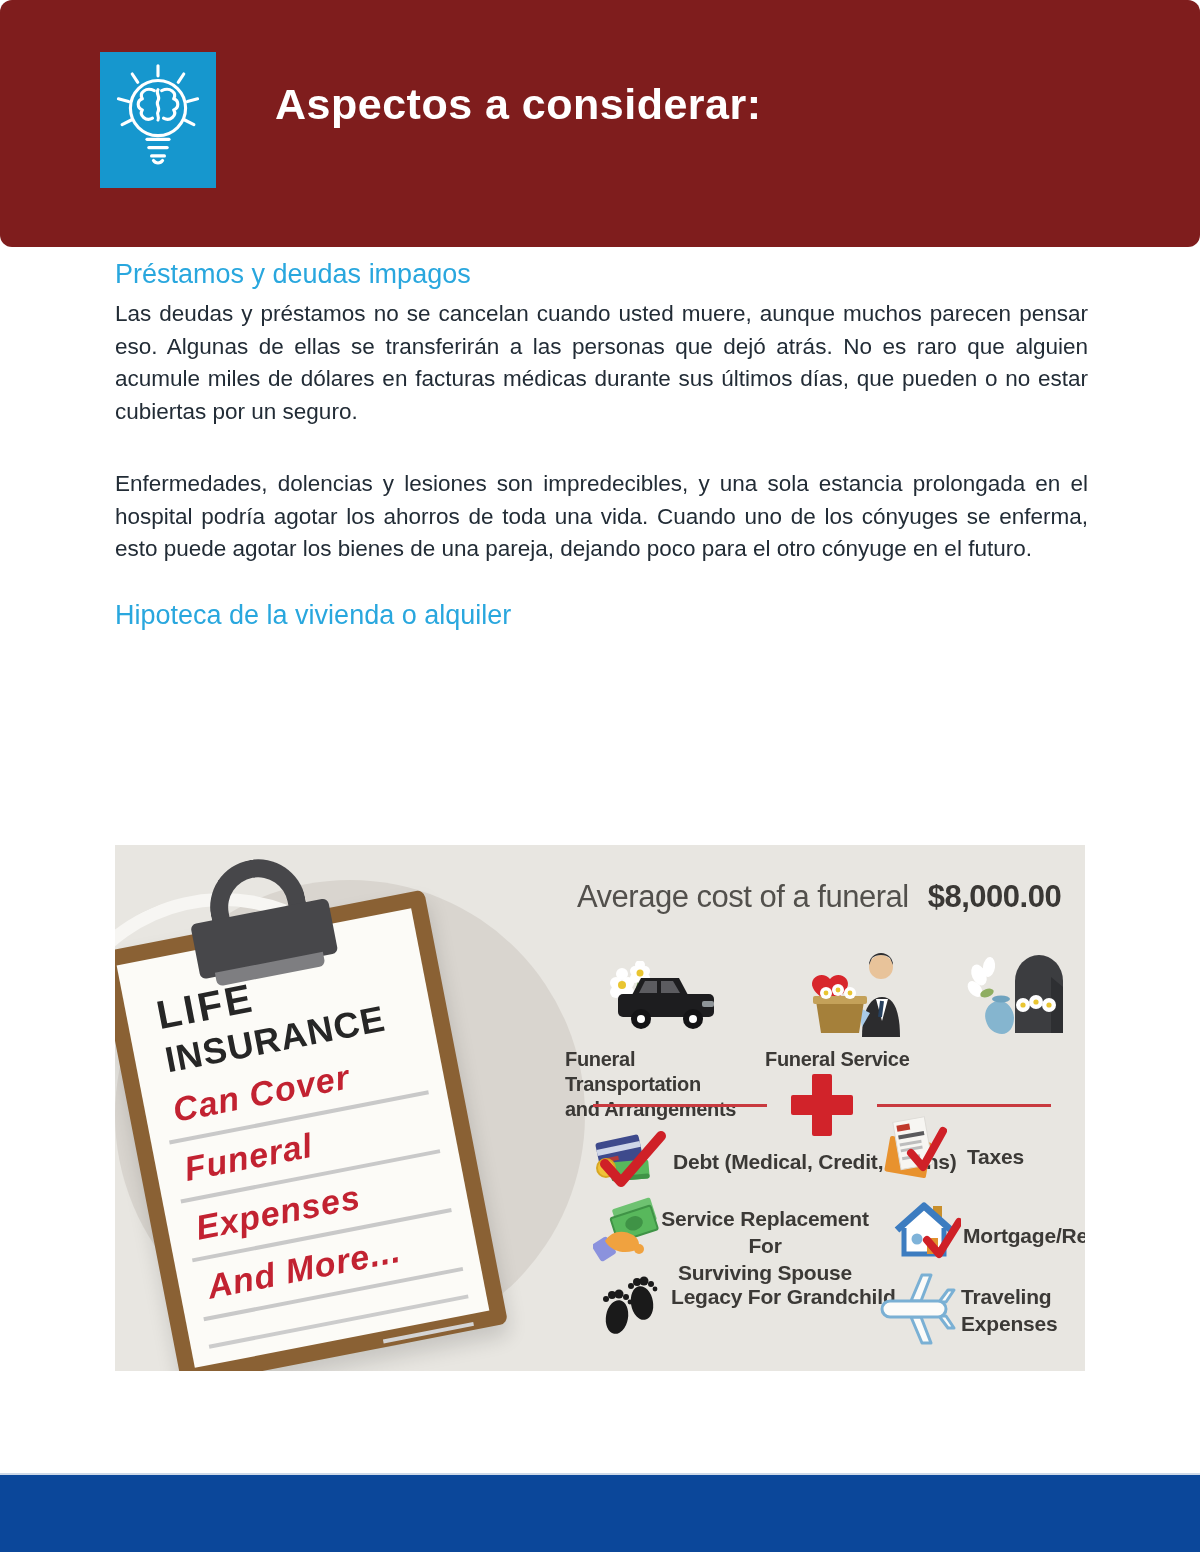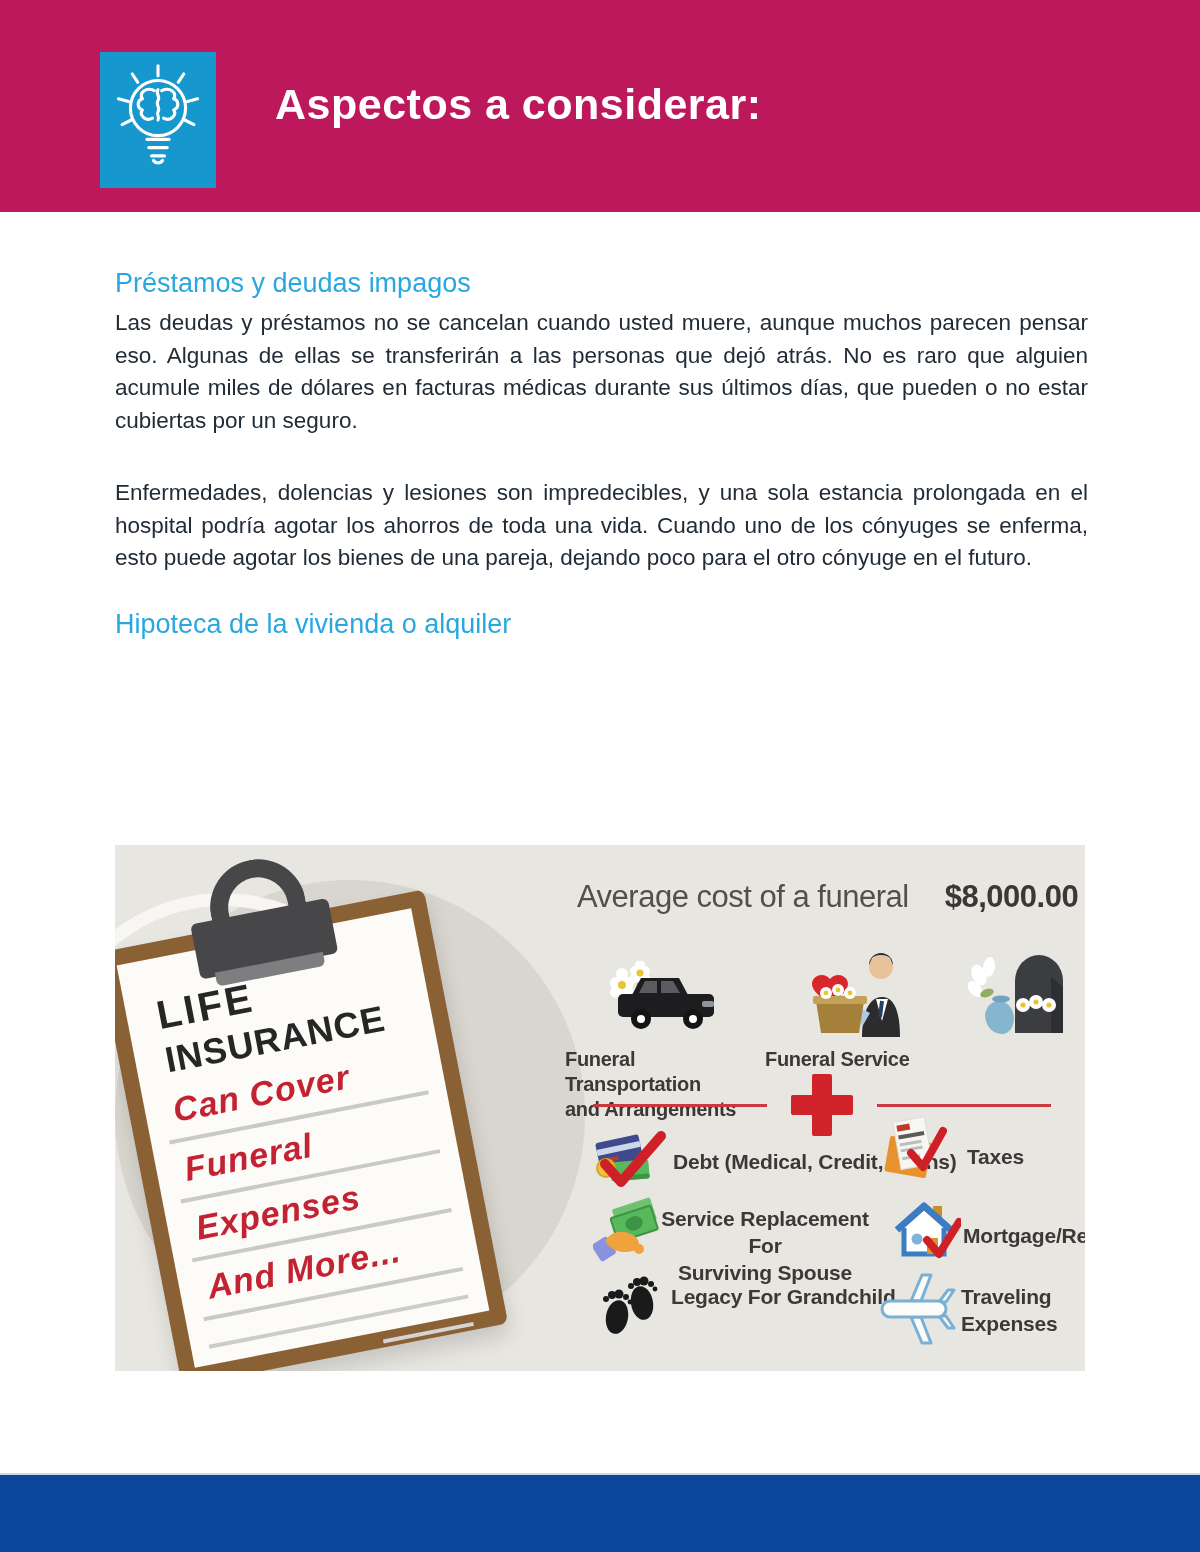--- a/index.html
+++ b/index.html
@@ -1,28 +1,28 @@
 <!DOCTYPE html>
 <html><head>
 <meta charset="utf-8">
 <style>
   html,body{margin:0;padding:0;background:#ffffff;}
   .page{position:relative;width:1200px;height:1552px;background:#ffffff;overflow:hidden;
         font-family:"Liberation Sans",sans-serif;}
 
   
-  .header-band{position:absolute;left:0;top:0;width:1200px;height:212px;background:#be185d;}
+  .header-band{position:absolute;left:0;top:0;width:1200px;height:247px;background:#7f1d1d;border-radius:12px;}
   .icon-tile{position:absolute;left:100px;top:52px;width:116px;height:136px;background:#1697ce;
              display:flex;align-items:center;justify-content:center;}
   .page-title{position:absolute;left:275px;top:80px;margin:0;color:#ffffff;font-size:43px;
               font-weight:800;letter-spacing:.5px;}
 
   
   .content{position:absolute;left:115px;top:256px;width:973px;color:#222c36;}
-  .content h2{margin:12px 0 8px;font-size:27px;font-weight:500;color:#29a7de;}
+  .content h2{margin:3px 0 8px;font-size:27px;font-weight:500;color:#29a7de;}
   .content h2.second{margin-top:10px;}
   .content p{margin:0 0 40px;font-size:22.5px;line-height:32.5px;text-align:justify;}
   .content p.last-of-section{margin-bottom:34px;}
 
   
   .infographic{position:absolute;left:115px;top:845px;width:970px;height:526px;
                background:#e8e6e1;overflow:hidden;}
   .circle-bg{position:absolute;left:0px;top:35px;width:470px;height:470px;border-radius:50%;
              background:#d9d5cf;}
   .swoosh{position:absolute;left:-70px;top:48px;width:330px;height:330px;border-radius:50%;
@@ -39,21 +39,21 @@
   .clip-lip{position:absolute;left:111px;top:42px;width:110px;height:14px;background:#7e7e81;border-radius:0 0 6px 6px;}
   .cb-title{font-size:40px;font-weight:600;color:#262626;letter-spacing:3px;margin-left:12px;line-height:46px;}
   .cb-title.t2{font-size:36px;letter-spacing:1px;}
   .cb-row{border-bottom:4px solid #c9c9c9;padding:2px 0 2px 10px;margin-top:6px;height:46px;}
   .cb-red{font-size:34px;font-style:italic;font-weight:700;color:#c22231;letter-spacing:1px;}
   .cb-rule{border-bottom:4px solid #cccccc;height:24px;}
   .cb-rule.short{width:92px;margin-left:auto;border-bottom-color:#d4d4d4;}
 
   
   .ig-title{position:absolute;left:462px;top:34px;font-size:31px;color:#52504c;letter-spacing:-.5px;white-space:nowrap;}
-  .ig-title b{color:#3a3835;font-weight:700;margin-left:28px;}
+  .ig-title b{color:#3a3835;font-weight:700;margin-left:11px;}
   .cost-item{position:absolute;top:88px;text-align:left;}
   .cost-item .icon-box{height:108px;display:flex;align-items:flex-end;justify-content:center;}
   .cost-label{margin-top:6px;font-size:20px;font-weight:700;color:#3b3936;line-height:25px;letter-spacing:-.3px;}
   .ci-0{left:450px;width:195px;} .ci-1{left:650px;width:170px;} .ci-2{left:822px;width:155px;}
 
   .divider{position:absolute;top:259px;height:3px;background:#c93a3f;}
   .div-left{left:478px;width:174px;} .div-right{left:762px;width:174px;}
   .plus{position:absolute;left:676px;top:229px;width:62px;height:62px;}
   .plus .pv{position:absolute;left:21px;top:0;width:20px;height:62px;background:#d1232a;border-radius:2px;}
   .plus .ph{position:absolute;left:0;top:21px;width:62px;height:20px;background:#d1232a;border-radius:2px;}

